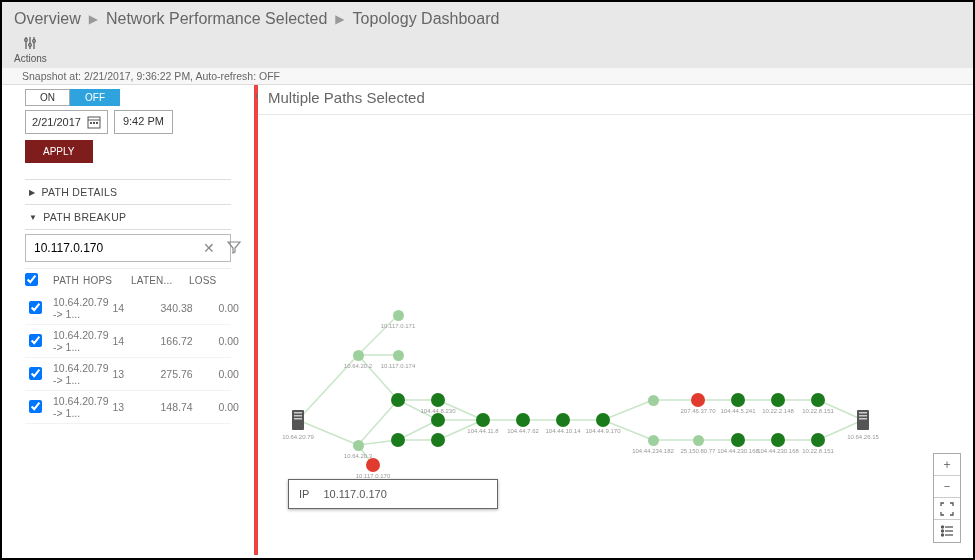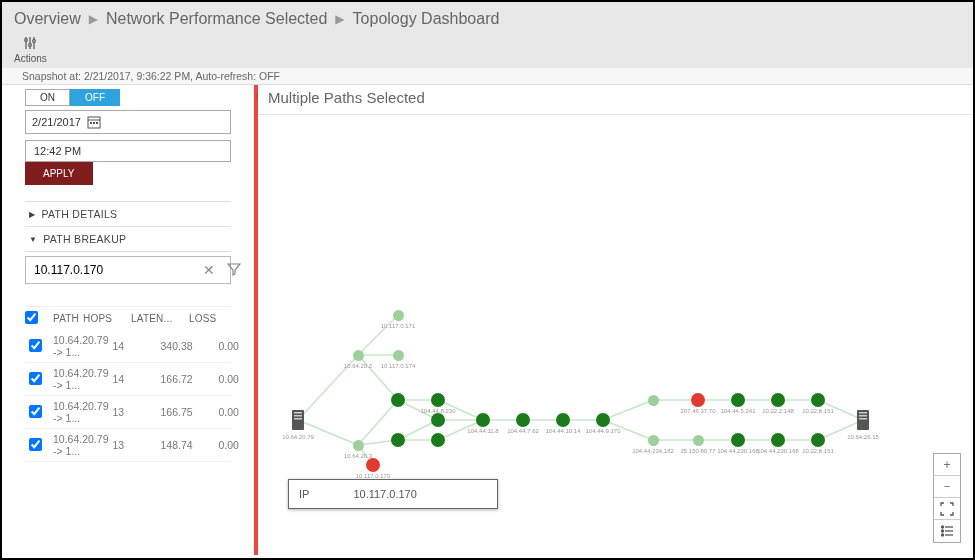--- a/index.html
+++ b/index.html
@@ -11,51 +11,51 @@
   .actions-btn { display: inline-flex; flex-direction: column; align-items: center; font-size: 10px; color: #555; cursor: pointer; }
   .actions-btn .icon { font-size: 14px; }
   .snapshot { background: #f7f7f7; padding: 2px 20px; font-size: 10.5px; color: #666; border-bottom: 1px solid #ddd; }
   .main { display: flex; height: 470px; }
   .sidebar { width: 256px; border-right: 4px solid #ef4444; background: #fff; position: relative; padding: 4px 23px; }
   .collapse-handle { position: absolute; right: -6px; top: 2px; font-size: 14px; color: #666; cursor: pointer; }
   .toggle-row { display: flex; gap: 0; margin-bottom: 4px; }
   .toggle { border: 1px solid #aaa; padding: 2px 14px; font-size: 10px; }
   .toggle.active { background: #2ea3dd; color: #fff; border-color: #2ea3dd; }
   .time-label { font-size: 10px; color: #666; margin-bottom: 2px; }
-  .time-inputs { display: flex; gap: 6px; margin-bottom: 0; flex-direction: column; }
+  .time-inputs { display: flex; gap: 6px; margin-bottom: 6px; }
   .date-input { display: flex; align-items: center; border: 1px solid #aaa; padding: 4px 6px; gap: 6px; font-size: 11px; }
   .date-input .cal { display:inline-block; width:14px; height:14px; }
   .time-input { border: 1px solid #aaa; padding: 4px 8px; font-size: 11px; }
   .apply-btn { background: #7f1d1d; color: #fff; border: none; padding: 6px 18px; font-size: 10px; cursor: pointer; }
   .accordion { margin-top: 16px; border-top: 1px solid #ddd; }
   .acc-header { padding: 6px 4px; font-size: 10.5px; letter-spacing: .3px; color: #444; cursor: pointer; display: flex; align-items: center; gap: 6px; border-bottom: 1px solid #ddd; }
   .acc-header .tri { font-size: 8px; }
   .search-row { display: flex; align-items: center; border: 1px solid #bbb; margin-top: 4px; }
   .search-row input { flex: 1; border: none; outline: none; padding: 6px 8px; font-size: 12px; }
   .search-row .icon { padding: 4px 6px; color: #888; cursor: pointer; font-size: 14px; }
-  .grid { margin-top: 22px; border-top: 1px solid #eee; }
+  .grid { margin-top: 6px; border-top: 1px solid #eee; }
   .grid-header, .grid-row { display: grid; grid-template-columns: 24px 1fr 44px 54px 44px; gap: 4px; align-items: center; padding: 4px 0; font-size: 10.5px; }
   .grid-header { color: #666; font-size: 10px; letter-spacing: .2px; }
   .grid-header div { text-transform: uppercase; }
   .grid-row { border-bottom: 1px solid #f2f2f2; color: #777;}
   .grid-row input[type=checkbox] { margin-left: 4px; }
   .content { flex: 1; position: relative; background: #fff; }
   .content-title { padding: 4px 10px 8px; font-size: 15px; color: #666; border-bottom: 1px solid #e6e6e6; }
   .topo { position: absolute; top: 40px; left: 0; right: 0; bottom: 0; }
   .node { position: absolute; border-radius: 50%; width: 14px; height: 14px; }
   .node.small { width: 11px; height: 11px; }
   .green-dark { background: #1b7a1b; }
   .green-light { background: #9ed09e; }
   .red { background: #e03b2e; }
   .node-label { position: absolute; font-size: 6px; color: #999; white-space: nowrap; transform: translateX(-50%); }
   .server { position:absolute; width:16px; height:24px; }
   .server svg { width:16px; height:24px; fill:#555; }
   .tooltip { position: absolute; border: 1px solid #666; background: #fff; width: 210px; font-size: 11px; box-shadow: 0 1px 3px rgba(0,0,0,.3);}
   .tooltip .tt-head { background: #5b5b5b; color: #fff; padding: 6px 10px; font-weight: 600; }
-  .tooltip .tt-body { padding: 8px 10px; display: flex; gap: 44px; color: #555; }
+  .tooltip .tt-body { padding: 8px 10px; display: flex; gap: 14px; color: #555; }
   .zoom-ctrl { position: absolute; right: 12px; bottom: 12px; display: flex; flex-direction: column; border: 1px solid #aaa; background: #fff; }
   .zoom-ctrl div { width: 26px; height: 22px; display: flex; align-items: center; justify-content: center; border-bottom: 1px solid #ccc; cursor: pointer; color:#555; }
   .zoom-ctrl div:last-child { border-bottom: none; }
   svg.links { position:absolute; top:0; left:0; width:100%; height:100%; pointer-events:none; }
 </style>
 </head>
 <body>
 
 <div class="header">
   <div class="breadcrumb">
@@ -101,21 +101,21 @@
         <span class="cal">
           <svg viewBox="0 0 14 14">
               <rect x="1" y="2" width="12" height="11" fill="none" stroke="#555"></rect>
               <line x1="1" y1="5" x2="13" y2="5" stroke="#555"></line>
               <rect x="3" y="7" width="2" height="2" fill="#555"></rect>
               <rect x="6" y="7" width="2" height="2" fill="#555"></rect>
               <rect x="9" y="7" width="2" height="2" fill="#555"></rect>
             </svg>
         </span>
       </div>
-      <div class="time-input">12:42 PM</div>
+      <div class="time-input">9:42 PM</div>
     </div>
     <button class="apply-btn">APPLY</button>
 
     <div class="accordion">
       <div class="acc-header">
         <span class="tri">▶</span>
         <span>PATH DETAILS</span>
       </div>
       <div class="acc-header">
         <span class="tri">▼</span>
@@ -152,21 +152,21 @@
     <div><input type="checkbox" checked="" style=""></div>
     <div>10.64.20.79 -&gt; 1...</div>
     <div>14</div>
     <div>166.72</div>
     <div>0.00</div>
             </div>
             <div class="grid-row">
     <div><input type="checkbox" checked="" style=""></div>
     <div>10.64.20.79 -&gt; 1...</div>
     <div>13</div>
-    <div>166.75</div>
+    <div>275.76</div>
     <div>0.00</div>
             </div>
             <div class="grid-row">
     <div><input type="checkbox" checked="" style=""></div>
     <div>10.64.20.79 -&gt; 1...</div>
     <div>13</div>
     <div>148.74</div>
     <div>0.00</div>
             </div>
           </div>

